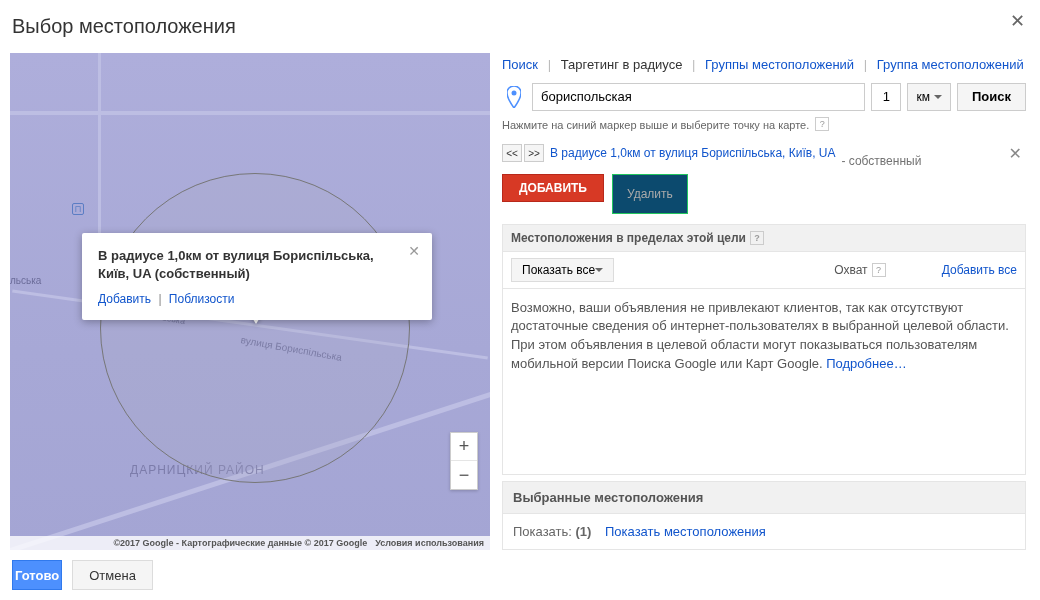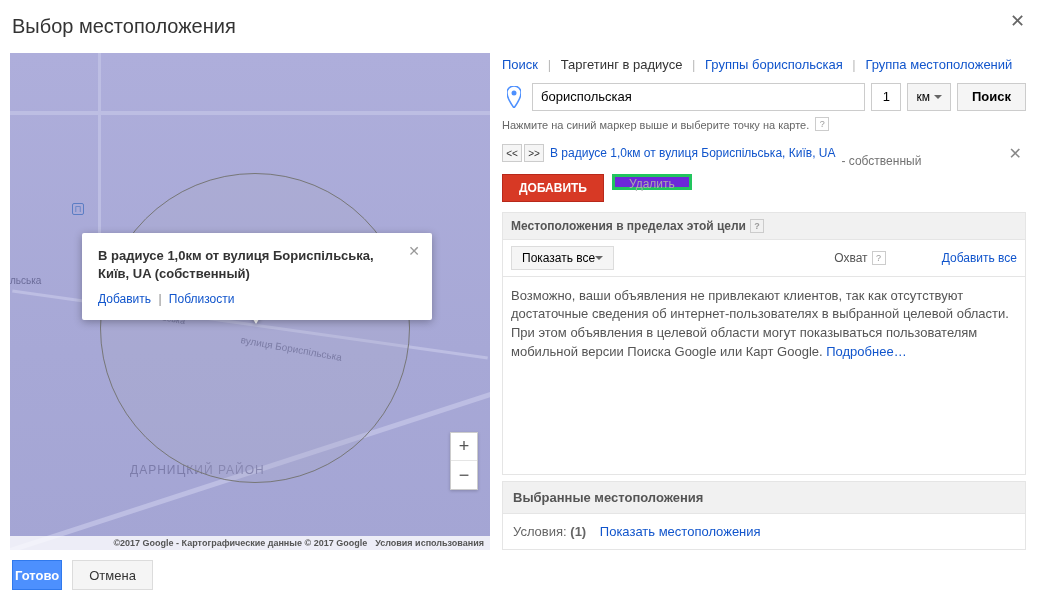--- a/index.html
+++ b/index.html
@@ -50,21 +50,21 @@
 
 .radius-result { display: flex; align-items: center; gap: 6px; font-size: 12px; margin-bottom: 6px; }
 .nav-arrows { display: flex; gap: 2px; }
 .nav-arrow { border: 1px solid #ccc; background: #f5f5f5; width: 20px; height: 18px; font-size: 10px; display: flex; align-items: center; justify-content: center; cursor: pointer; }
 .radius-result a { color: #15c; text-decoration: none; cursor: pointer; }
 .own-label { color: #737373; margin-top: 15px; }
 .result-close { margin-left: auto; color: #888; font-size: 16px; cursor: pointer; padding: 0 4px; }
 
 .action-row { display: flex; gap: 8px; margin-bottom: 10px; }
 .btn-add { background: #d73925; color: #fff; border: 1px solid #b8281a; height: 28px; padding: 0 16px; font-size: 12px; font-weight: bold; cursor: pointer; }
-.btn-del { background: #6d28d9; color: #aaa; border: 3px solid #22c55e; height: 16px; padding: 0 14px; font-size: 12px; cursor: pointer; }
+.btn-del { background: #0c4a6e; color: #aaa; border: 1px solid #22c55e; height: 40px; padding: 0 14px; font-size: 12px; cursor: pointer; }
 
 .inner-header { background: #f1f1f1; border: 1px solid #e5e5e5; padding: 6px 8px; font-size: 12px; font-weight: bold; color: #555; display: flex; align-items: center; gap: 4px; }
 .table-head { display: flex; align-items: center; border: 1px solid #e5e5e5; border-top: none; padding: 6px 8px; font-size: 12px; }
 .show-all-btn { background: #f5f5f5; border: 1px solid #dcdcdc; height: 24px; padding: 0 10px; font-size: 12px; cursor: pointer; display: flex; align-items: center; gap: 0; }
 .reach-label { margin-left: 220px; color: #555; display: flex; align-items: flex-end; gap: 4px; }
 .add-all-link { margin-left: auto; color: #15c; cursor: pointer; }
 
 .warn-box { border: 1px solid #e5e5e5; border-top: none; padding: 10px 8px 30px 8px; font-size: 13px; color: #555; line-height: 1.45; flex: 1; }
 .warn-box a { color: #15c; text-decoration: none; cursor: pointer; }
 
@@ -121,21 +121,21 @@
         <span style="cursor:pointer;">Условия использования</span>
       </div>
     </div>
 
     <div class="right-pane">
       <div class="tabs-row">
         <a>Поиск</a>
         <span class="sep">|</span>
         <span class="active">Таргетинг в радиусе</span>
         <span class="sep">|</span>
-        <a>Группы бориспольская</a>
+        <a>Группы местоположений</a>
         <span class="sep">|</span>
         <a>Группа местоположений</a>
       </div>
 
       <div class="search-row">
         <div class="pin-icon-box">
           <svg class="pin-svg" viewBox="0 0 14 22">
               <path d="M7 0C3 0 0 3 0 7c0 5 7 15 7 15s7-10 7-15c0-4-3-7-7-7z" fill="#fff" stroke="#4d90fe" stroke-width="1.5"></path>
               <circle cx="7" cy="7" r="2.5" fill="#4d90fe"></circle>
             </svg>
@@ -186,21 +186,21 @@
       </div>
 
       <div class="warn-box">
         <span>Возможно, ваши объявления не привлекают клиентов, так как отсутствуют достаточные сведения об интернет-пользователях в выбранной целевой области. При этом объявления в целевой области могут показываться пользователям мобильной версии Поиска Google или Карт Google. </span>
         <a>Подробнее…</a>
       </div>
 
       <div class="selected-box">
         <div class="selected-head">Выбранные местоположения</div>
         <div class="selected-body">
-          <span>Условия:</span>
+          <span>Показать:</span>
           <b>(1)</b>
           <a>Показать местоположения</a>
         </div>
       </div>
     </div>
   </div>
 
   <div class="footer-row">
     <button class="btn-primary">Готово</button>
     <button class="btn-secondary">Отмена</button>

